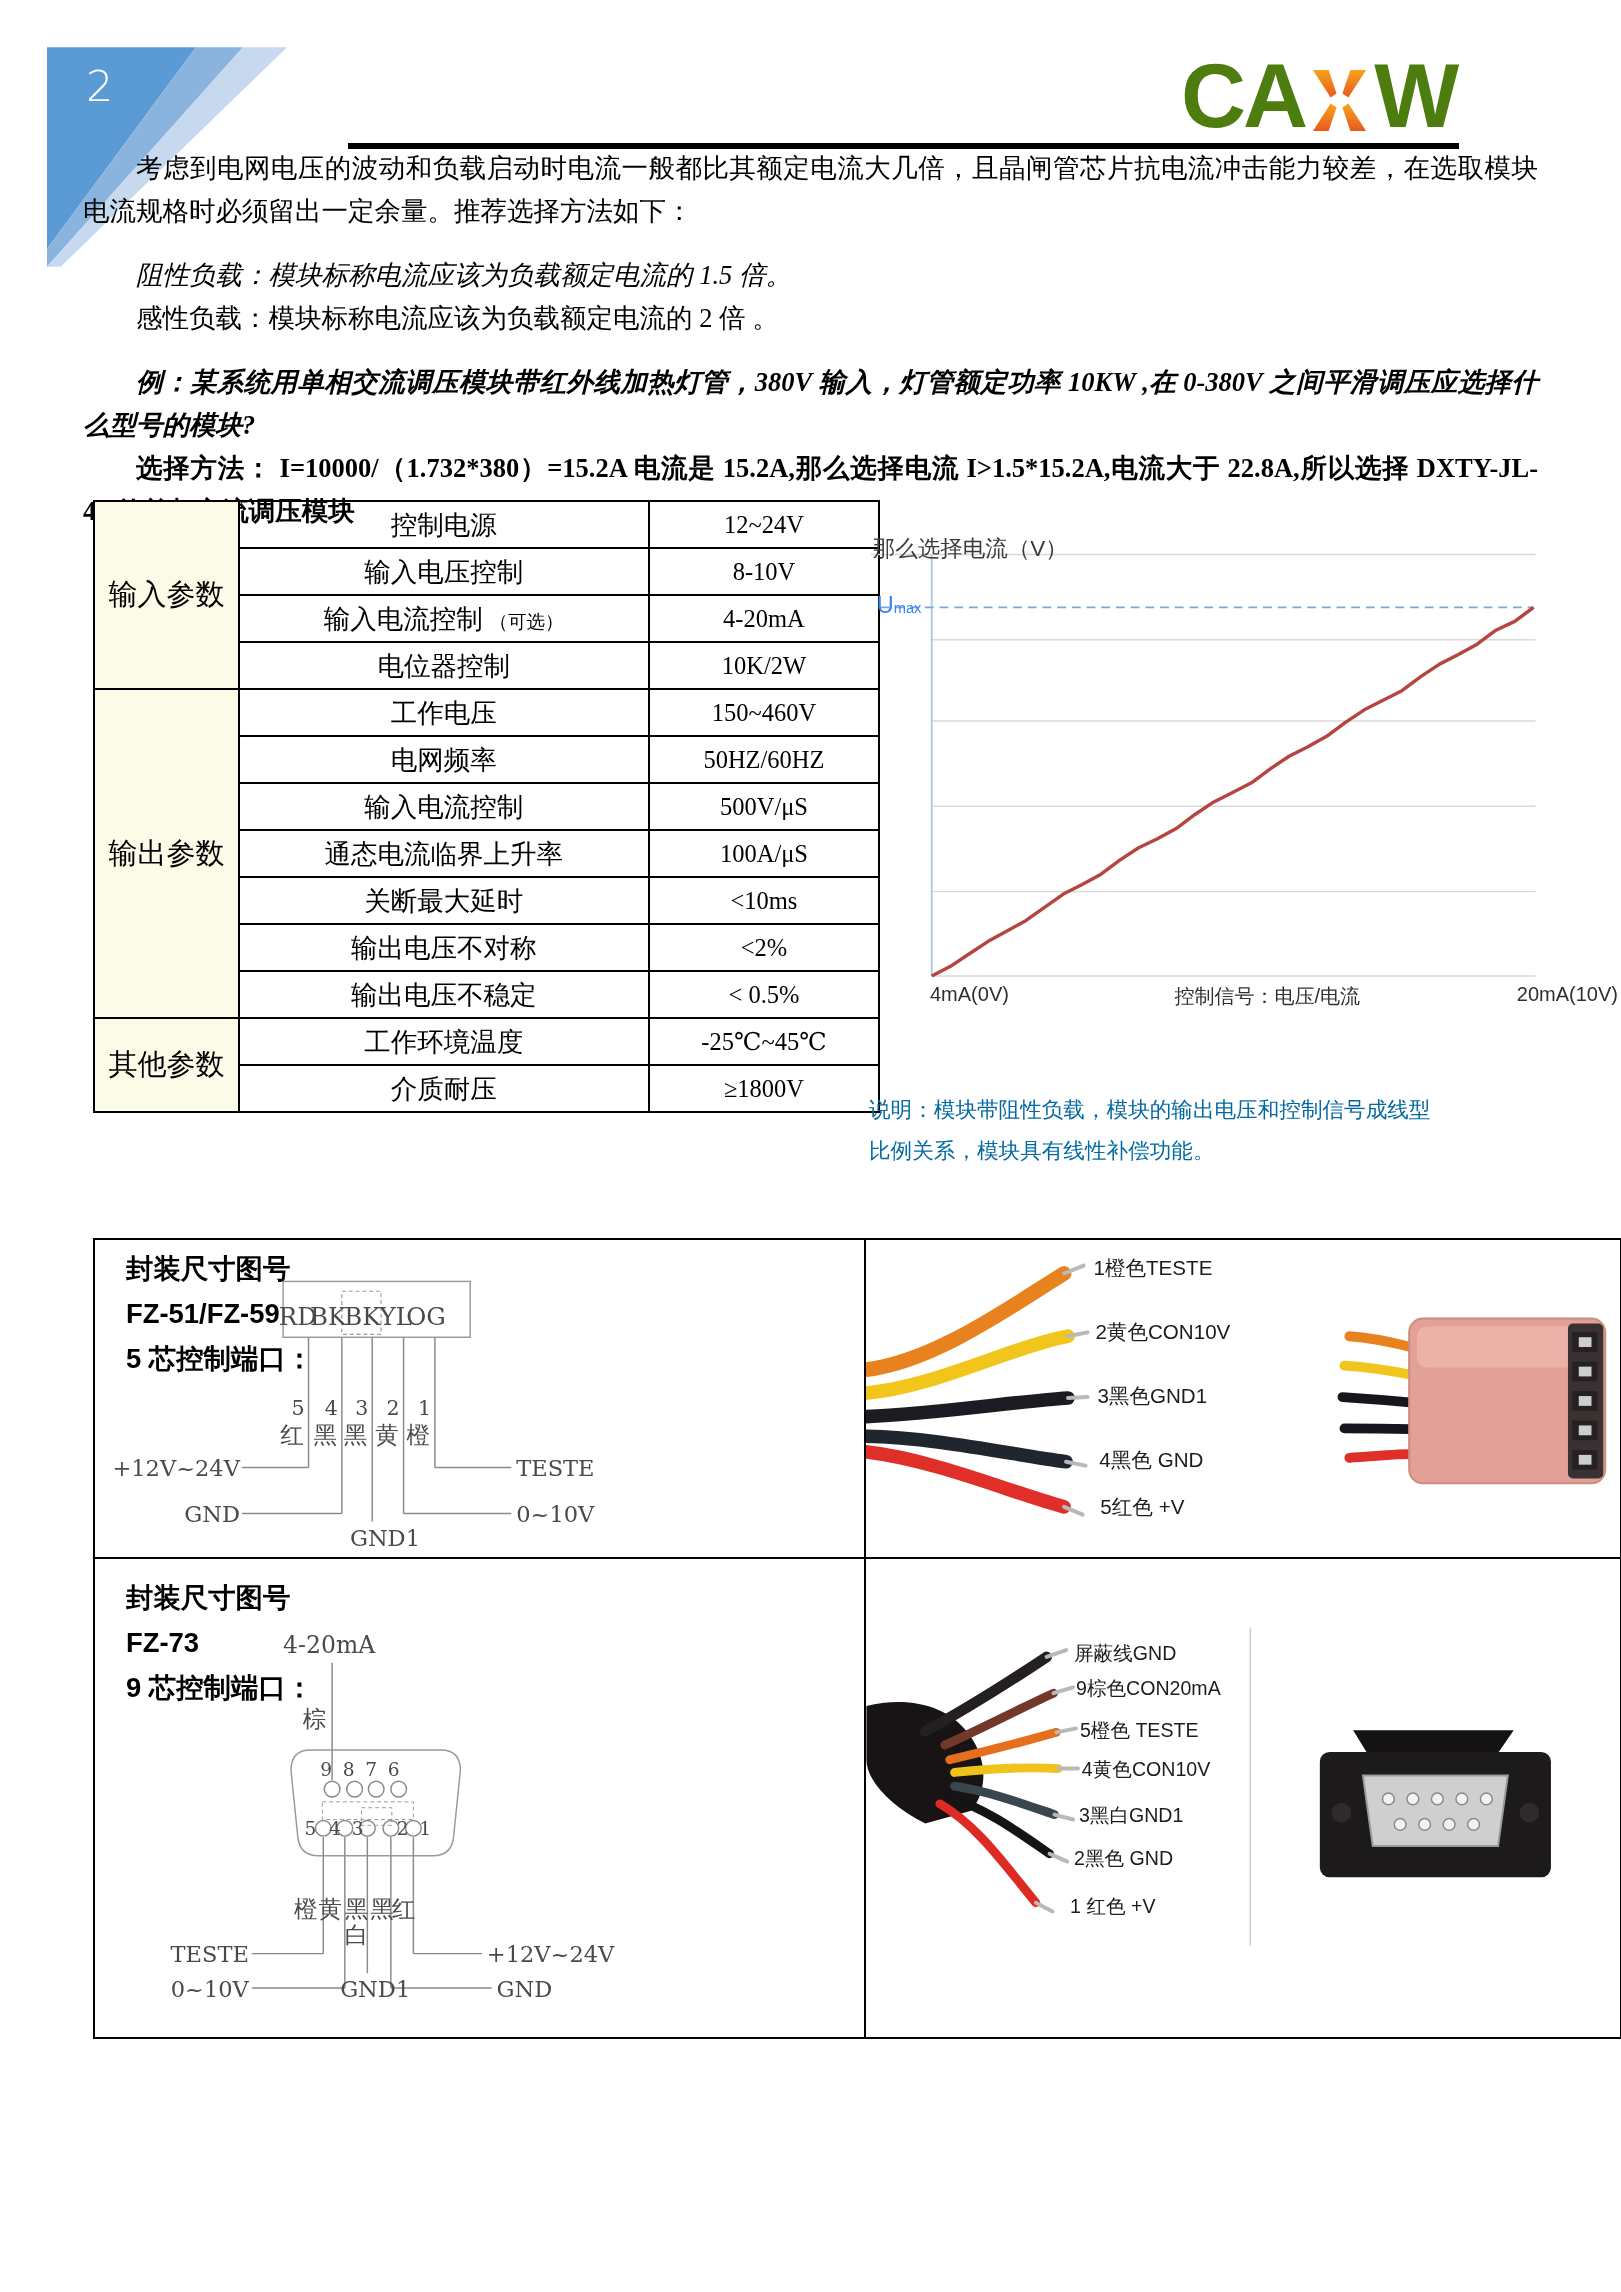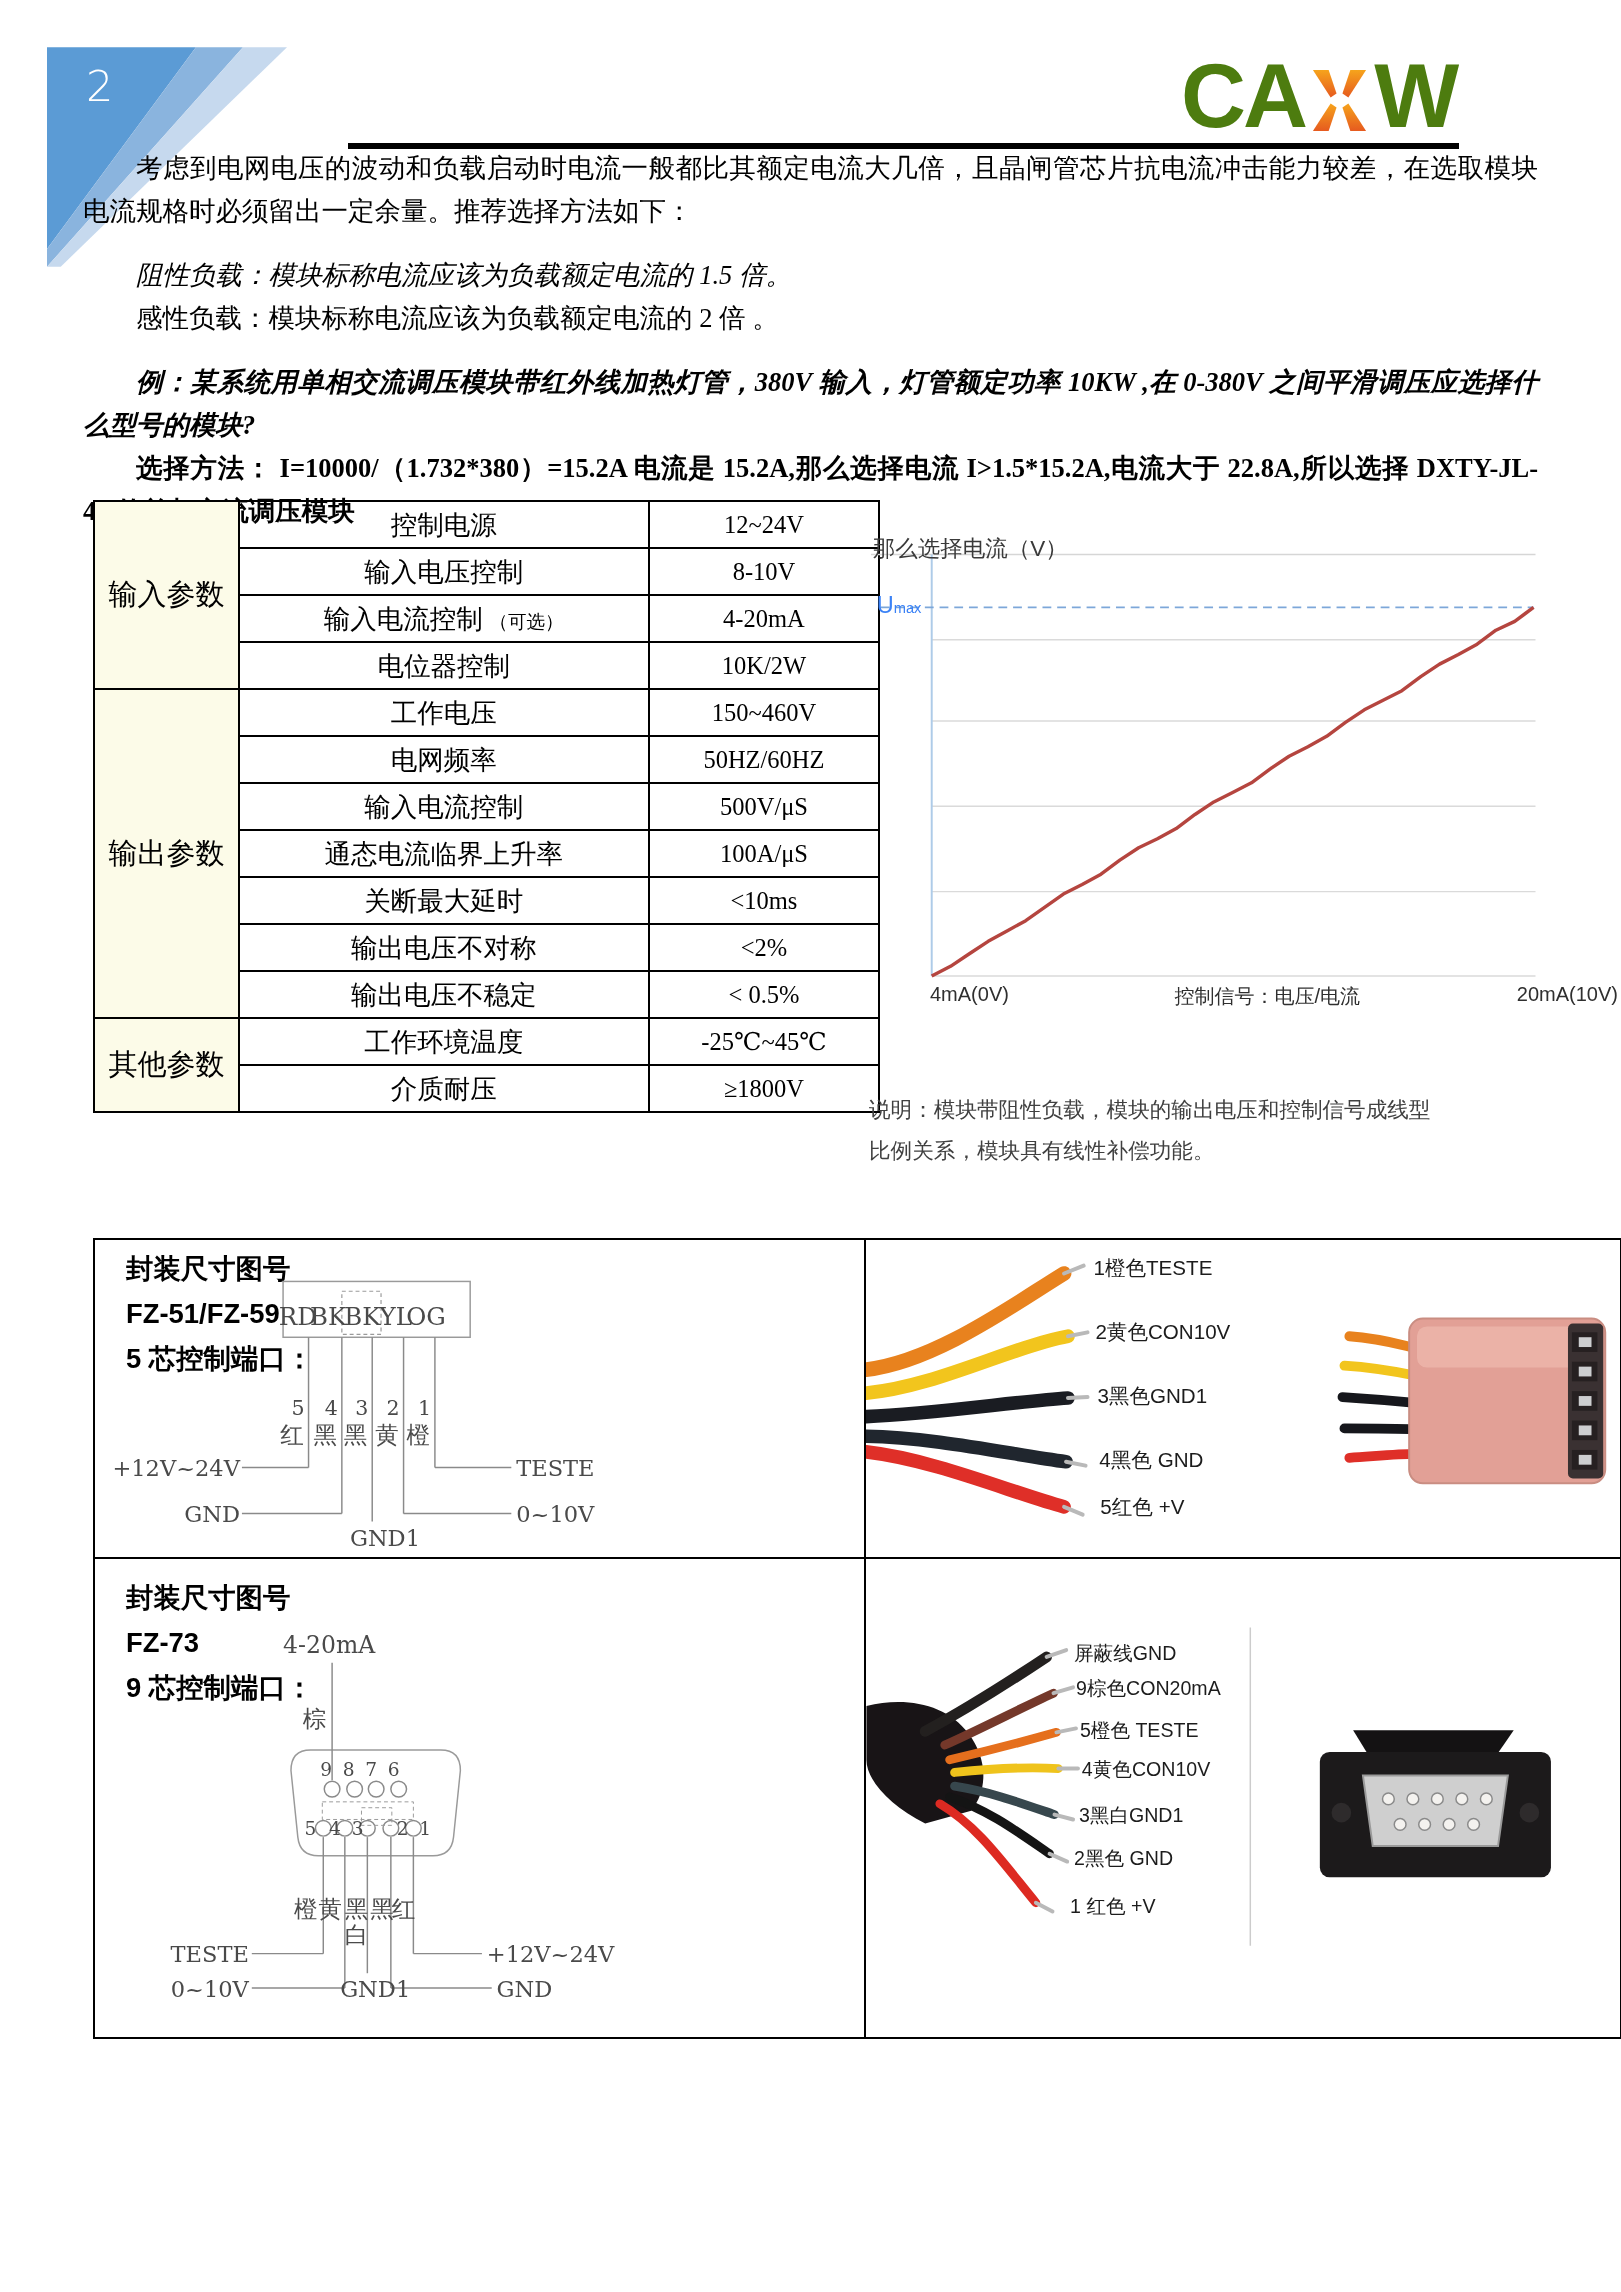--- a/index.html
+++ b/index.html
@@ -33,21 +33,21 @@
   .chart{position:absolute;left:861px;top:527px;width:757px;height:495px;
          font-family:"Liberation Sans","DejaVu Sans",sans-serif;}
   .chart-title{position:absolute;left:11.8px;top:5.9px;font-size:22.5px;color:#3a3a3a;}
   .umax{position:absolute;left:15.7px;top:65px;color:#3b82f6;font-size:23.5px;}
   .umax .sub{font-size:14.7px;}
   .xlab{position:absolute;top:456px;font-size:20px;color:#2f2f2f;}
   .xlab.l{left:69px;}
   .xlab.c{left:50%;transform:translateX(-35%);}
   .xlab.r{right:0px;}
   .chart-note{position:absolute;left:869px;top:1090px;width:573px;font-size:21.6px;
-              line-height:41px;color:#404040;}
+              line-height:41px;color:#0369a1;}
   
   .iobox{position:absolute;left:93px;width:1525px;border:2.9px solid #000;background:#fff;}
   .iobox.b1{top:1238px;height:322px;}
   .iobox.b2{top:1557px;height:478px;}
   .panel-l{position:absolute;left:0;top:0;bottom:0;width:769px;border-right:2px solid #000;}
   .panel-r{position:absolute;left:771px;top:0;bottom:0;right:0;}
   .box-titles{position:absolute;left:31px;top:5.9px;font-family:"Liberation Sans","DejaVu Sans",sans-serif;
               font-weight:bold;font-size:27.4px;line-height:45px;color:#000;}
   .b2 .box-titles{top:15.7px;}
   svg text{font-family:"DejaVu Serif","Liberation Serif",serif;fill:#4a4a4a;}

